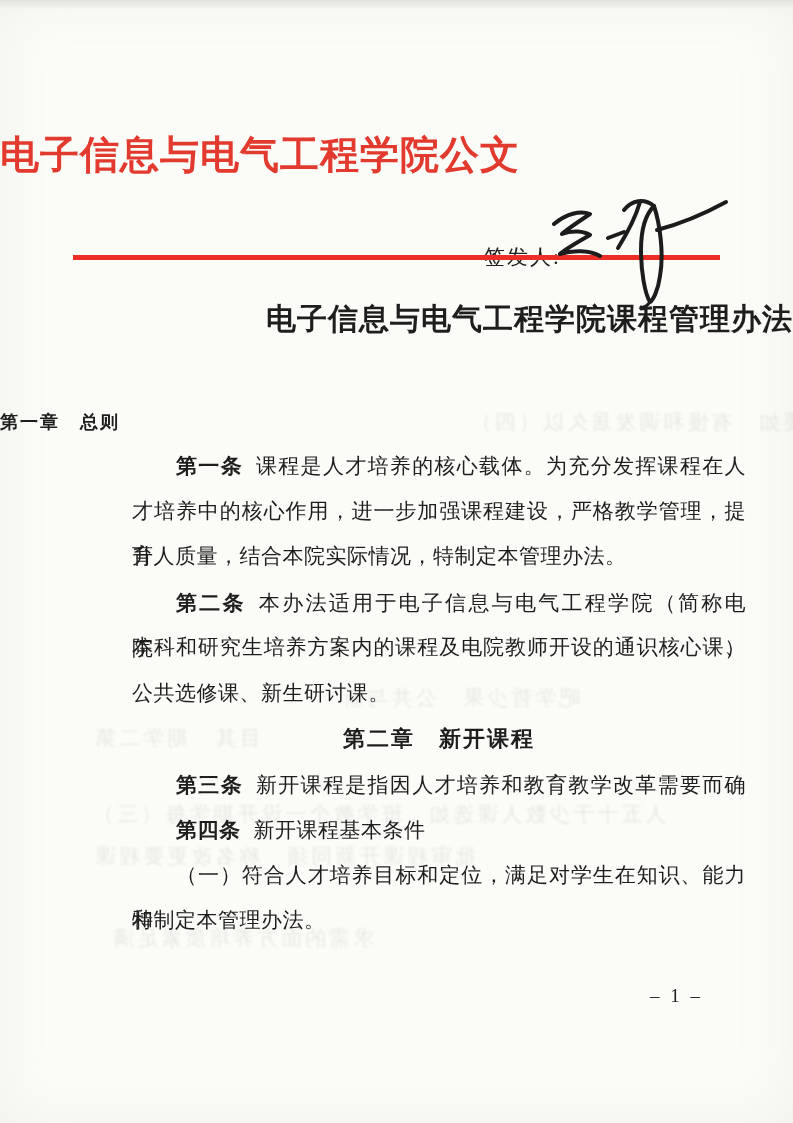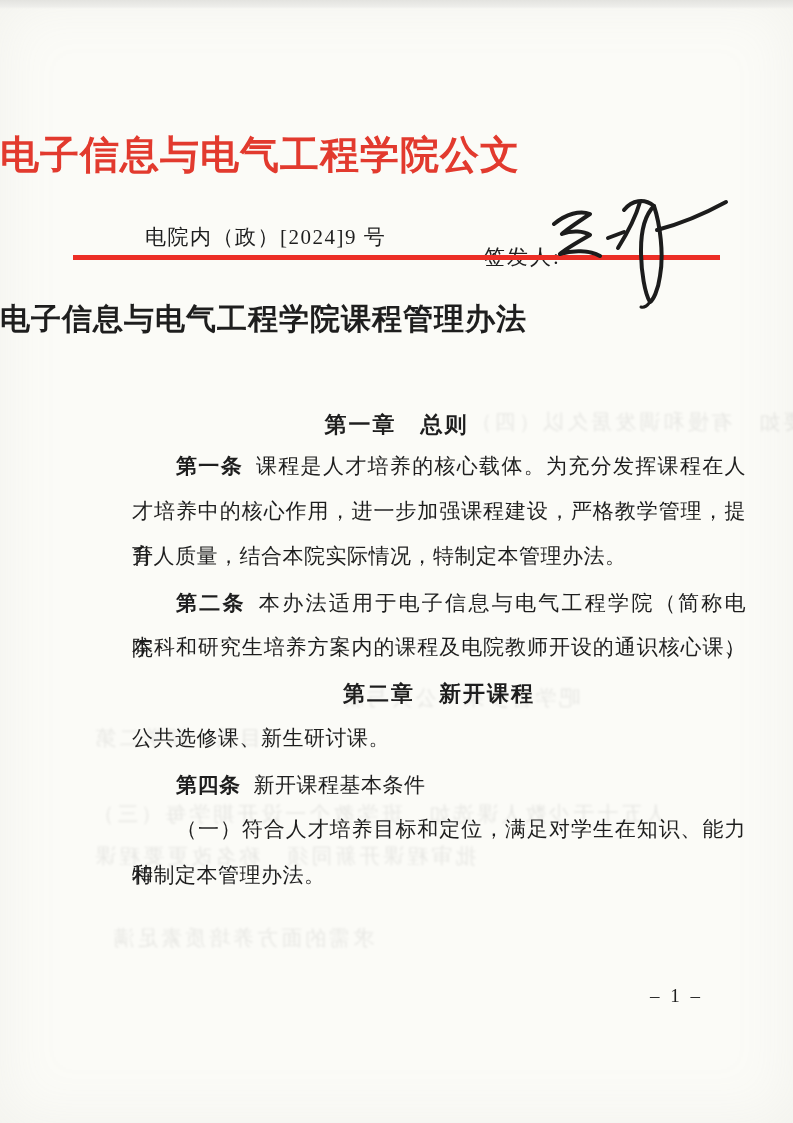--- a/index.html
+++ b/index.html
@@ -28,26 +28,26 @@
     font-size:21px; letter-spacing:2px; z-index:2;margin-top:17px;
   }
   .signature {
     position:absolute; top:188px; left:540px; width:200px; height:124px; z-index:4;
   }
   .red-rule {
     position:absolute; top:255px; left:73px; width:647px; height:5px; z-index:3;
   }
   .doc-title {
     position:absolute; top:299px; left:0; width:100%;
-    text-align:left; font-weight:bold; font-size:30px;
+    text-align:right; font-weight:bold; font-size:30px;
     letter-spacing:1px; z-index:2;
   }
   .chapter-heading-1 {
     position:absolute; top:410px; left:0; width:100%;
-    text-align:center; font-weight:bold; font-size:22px;
+    font-weight:bold; font-size:18px;
     font-family:"Liberation Sans","DejaVu Sans",sans-serif;
     letter-spacing:2px; z-index:2;
   }
   .content {
     position:absolute; top:443px; left:97px; width:614px;
     font-size:21px; z-index:2;margin-left:35px;
   }
   .line { height:45.5px; line-height:45.5px; letter-spacing:0.5px; }
   .fill { text-align:justify; text-align-last:justify; }
   .start { text-indent:44px; }
@@ -80,21 +80,20 @@
 
   <div class="ghost" style="top:408px; left:468px;">旨要如　有慢和调发居久以（四）</div>
   <div class="ghost" style="top:684px; left:340px;">吧学哲少果　公共与新</div>
   <div class="ghost" style="top:724px; left:92px;">目其　期学二第</div>
   <div class="ghost" style="top:800px; left:90px;">人五十于少数人课选如　班学教个一设开期学每（三）</div>
   <div class="ghost" style="top:842px; left:92px;">批审程课开新同须　称名改更要程课</div>
   <div class="ghost" style="top:924px; left:110px;">求需的面方养培质素足满</div>
 
   <div class="org-title" style="color:#e23a2e;">电子信息与电气工程学院公文</div>
 
-  <div class="doc-number">电院内（政）[2024]9 号</div>
   <div class="signer-label">签发人:</div>
 
   <svg class="signature" viewBox="0 0 200 124" fill="none" stroke="#1c1c1c" stroke-width="4" stroke-linecap="round" stroke-linejoin="round">
     <path d="M14,36 C26,26 40,22 50,26 C38,34 26,42 22,46 C32,42 44,43 50,47 C36,55 24,62 20,66 C32,62 50,62 60,68"></path>
     <path d="M68,50 L84,44"></path>
     <path d="M100,14 C96,28 88,44 78,60"></path>
     <path d="M84,22 C92,12 104,10 114,18"></path>
     <path d="M114,18 C120,36 124,66 120,88 C118,103 113,112 110,114 C105,106 101,84 101,62 C101,42 106,26 114,18 Z"></path>
     <path d="M110,114 C107,118 104,120 101,119" stroke-width="3"></path>
     <path d="M186,14 C164,26 140,36 117,42"></path>
@@ -106,24 +105,25 @@
 
   <div class="chapter-heading-1">第一章　总则</div>
 
   <div class="content">
     <div class="line start fill"><span class="art-label">第一条</span><span>课程是人才培养的核心载体。为充分发挥课程在人</span></div>
     <div class="line fill">才培养中的核心作用，进一步加强课程建设，严格教学管理，提升</div>
     <div class="line">育人质量，结合本院实际情况，特制定本管理办法。</div>
 
     <div class="line start fill"><span class="art-label">第二条</span><span>本办法适用于电子信息与电气工程学院（简称电院）</span></div>
     <div class="line fill">本科和研究生培养方案内的课程及电院教师开设的通识核心课、</div>
+    <div class="line">公共选修课、新生研讨课。</div>
+
     <div class="line heading">第二章　新开课程</div>
 
-    <div class="line">公共选修课、新生研讨课。</div>
-
+    <div class="line start fill"><span class="art-label">第三条</span><span>新开课程是指因人才培养和教育教学改革需要而确</span></div>
 
     <div class="line start"><span class="art-label">第四条</span><span>新开课程基本条件</span></div>
 
     <div class="line start fill">（一）符合人才培养目标和定位，满足对学生在知识、能力和</div>
     <div class="line">特制定本管理办法。</div>
   </div>
 
   <div class="page-number">– 1 –</div>
 
 </div>

